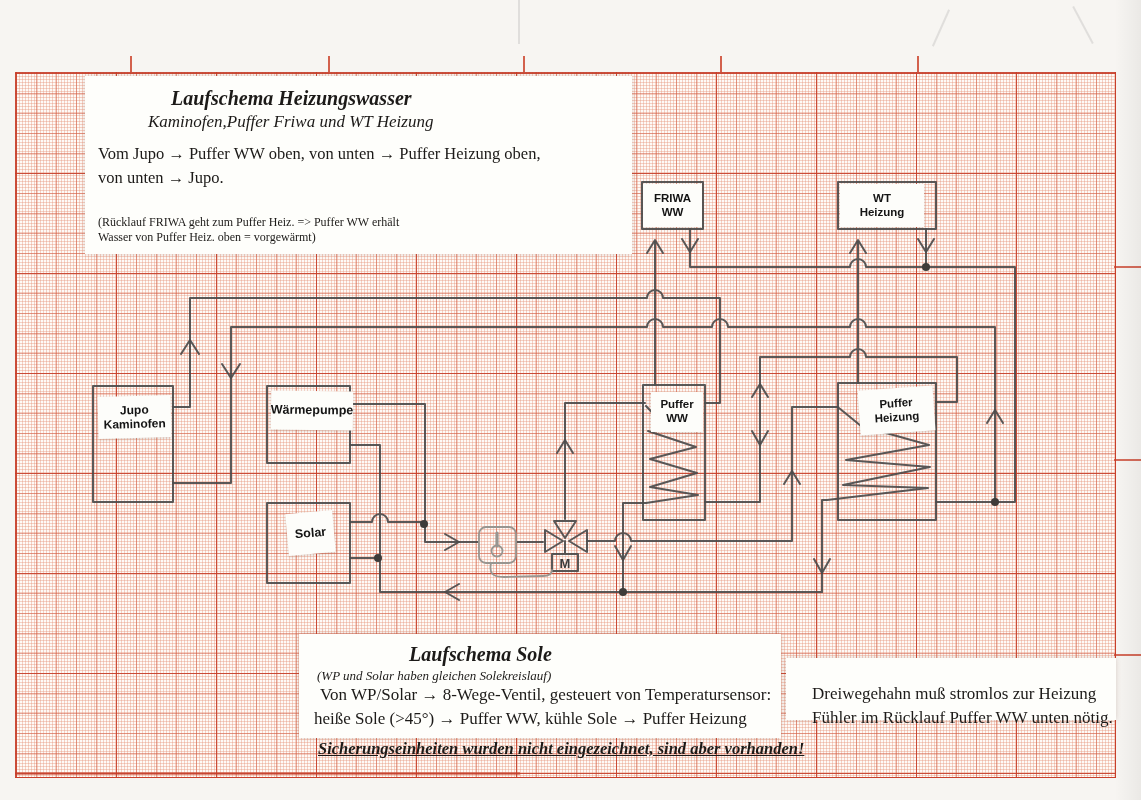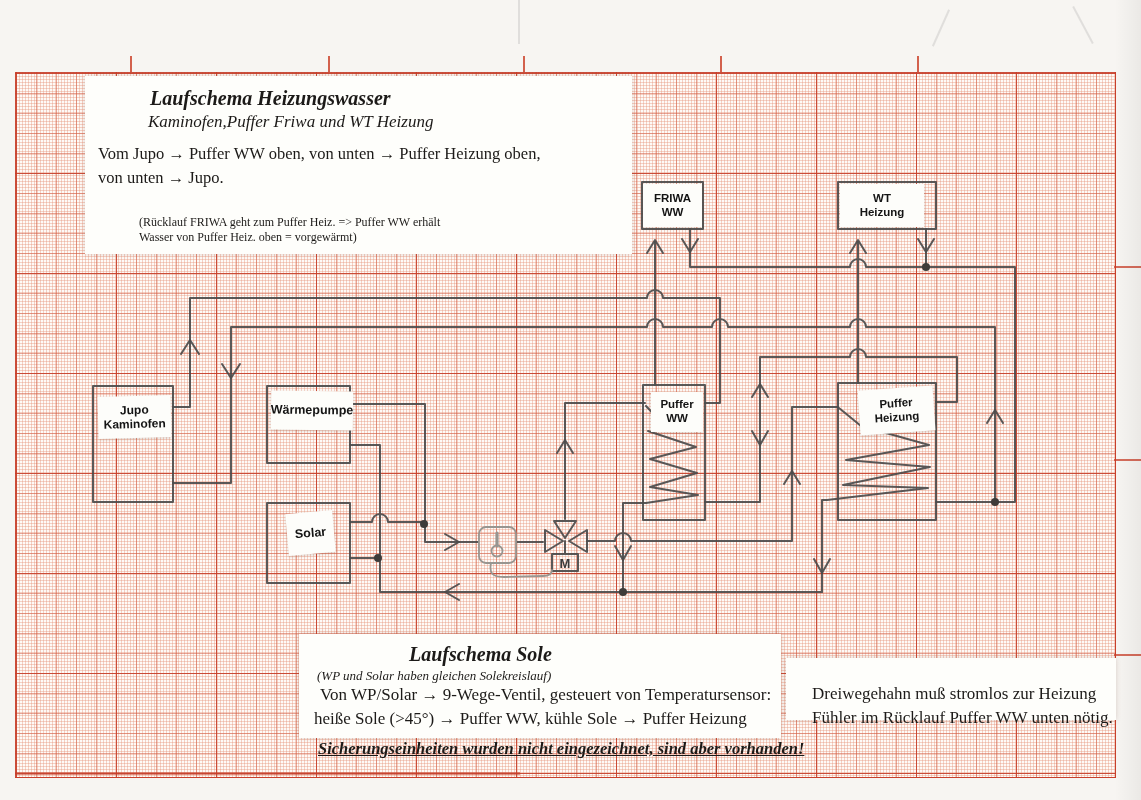--- a/index.html
+++ b/index.html
@@ -26,21 +26,21 @@
     background:linear-gradient(to right, rgba(0,0,0,0), rgba(0,0,0,.05));}
   #bottom-thick{position:absolute;left:15px;top:772px;width:505px;height:3px;
     background:rgba(198,62,42,.55);}
 
   
   .notebox{position:absolute;background:#fefefb;box-shadow:0 0 5px rgba(110,60,40,.22);}
   .notebox .abs{position:absolute;white-space:nowrap;color:#1c1a18;}
   .t-title{font-weight:bold;font-style:italic;font-size:20px;}
   .t-sub{font-style:italic;font-size:17px;}
   .t-body{font-size:16.5px;text-align:right;}
-  .t-small{font-size:12px;margin-left:41px;}
+  .t-small{font-size:12px;}
   .t-warn{font-style:italic;text-decoration:underline;font-size:16.5px;font-weight:bold;}
 
   
   .sticker{position:absolute;background:#fdfdfa;box-shadow:0 1px 3px rgba(90,60,40,.22);
     display:flex;flex-direction:column;align-items:center;justify-content:center;
     font-family:"Liberation Sans","DejaVu Sans",sans-serif;font-weight:bold;color:#141414;
     line-height:1.18;text-align:center;}
 
   svg{position:absolute;left:0;top:0;}
   .pencil{stroke:#4c4c4c;stroke-width:2;fill:none;stroke-linecap:round;stroke-linejoin:round;opacity:.92;}
@@ -175,32 +175,32 @@
   <div class="sticker" style="left:651px;top:392px;width:52px;height:40px;font-size:11.5px">
     <span>Puffer</span>
     <span>WW</span>
   </div>
   <div class="sticker" style="left:859px;top:388px;width:75px;height:45px;font-size:11.5px;transform:rotate(-4deg)">
     <span>Puffer</span>
     <span>Heizung</span>
   </div>
 
   <div class="notebox" style="left:85px;top:76px;width:547px;height:178px">
-    <div class="abs t-title" style="left:65px;top:11px">Laufschema Heizungswasser</div>
+    <div class="abs t-title" style="left:86px;top:11px">Laufschema Heizungswasser</div>
     <div class="abs t-sub" style="left:63px;top:36px">Kaminofen,Puffer Friwa und WT Heizung</div>
     <div class="abs t-body" style="left:13px;top:68px">Vom Jupo → Puffer WW oben, von unten → Puffer Heizung oben,</div>
     <div class="abs t-body" style="left:13px;top:92px">von unten → Jupo.</div>
     <div class="abs t-small" style="left:13px;top:139px">(Rücklauf  FRIWA geht zum Puffer Heiz.  =&gt; Puffer WW erhält</div>
     <div class="abs t-small" style="left:13px;top:154px">Wasser von Puffer Heiz. oben = vorgewärmt)</div>
   </div>
 
   <div class="notebox" style="left:299px;top:634px;width:482px;height:104px">
     <div class="abs t-title" style="left:110px;top:9px">Laufschema Sole</div>
     <div class="abs t-sub" style="left:18px;top:34px;font-size:13px">(WP und Solar haben gleichen Solekreislauf)</div>
-    <div class="abs t-body" style="left:21px;top:51px;font-size:17px">Von WP/Solar  → 9-Wege-Ventil, gesteuert von Temperatursensor:</div>
+    <div class="abs t-body" style="left:21px;top:51px;font-size:17px">Von WP/Solar  → 8-Wege-Ventil, gesteuert von Temperatursensor:</div>
     <div class="abs t-body" style="left:15px;top:75px;font-size:17px">heiße Sole (&gt;45°)  →  Puffer WW,  kühle Sole  → Puffer Heizung</div>
     <div class="abs t-warn" style="left:19px;top:105px">Sicherungseinheiten wurden nicht eingezeichnet, sind aber vorhanden!</div>
   </div>
 
   <div class="notebox" style="left:786px;top:658px;width:330px;height:62px">
     <div class="abs t-body" style="left:26px;top:26px;font-size:17px">Dreiwegehahn muß stromlos zur Heizung</div>
     <div class="abs t-body" style="left:26px;top:50px;font-size:17px">Fühler im Rücklauf Puffer WW unten nötig.</div>
   </div>
 
   <div id="edge-shade"></div>

